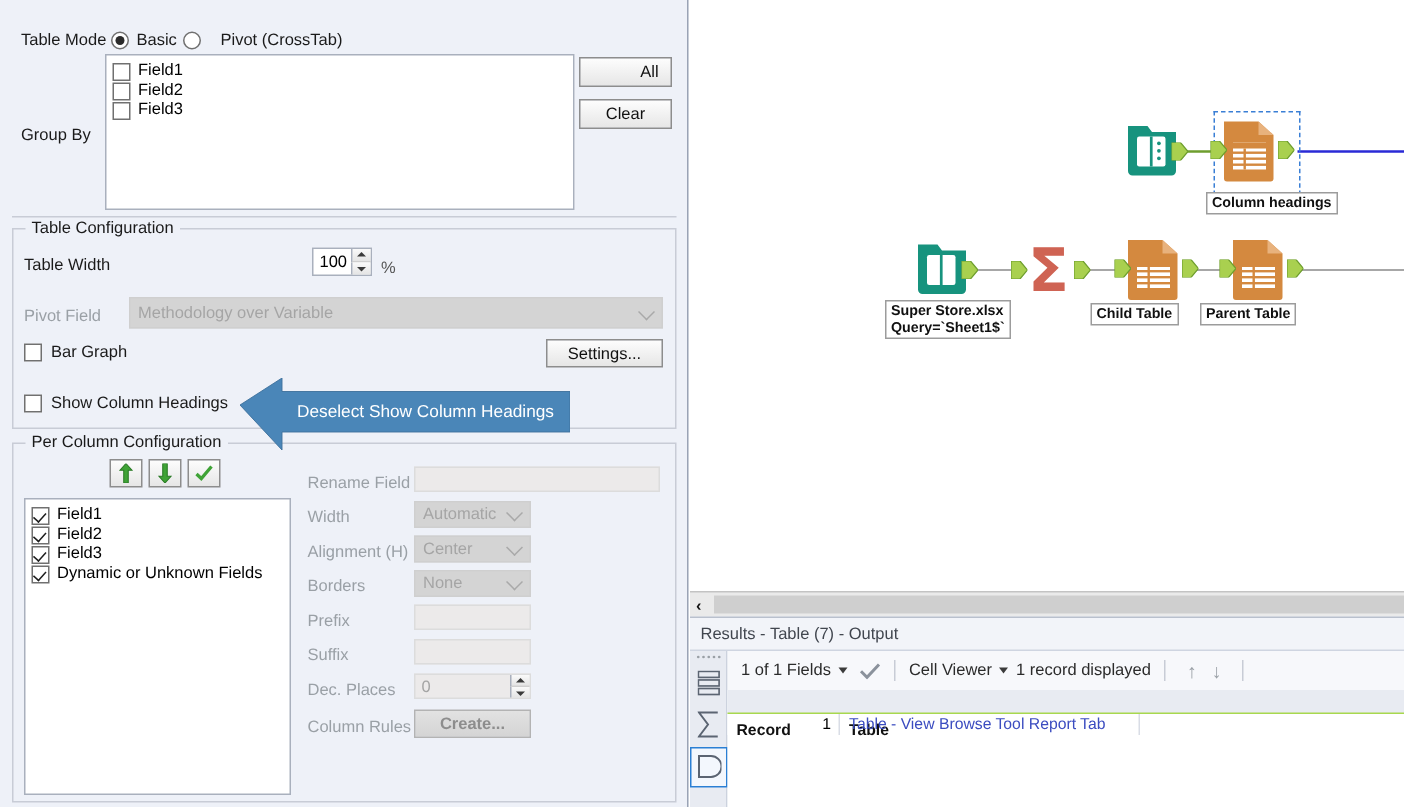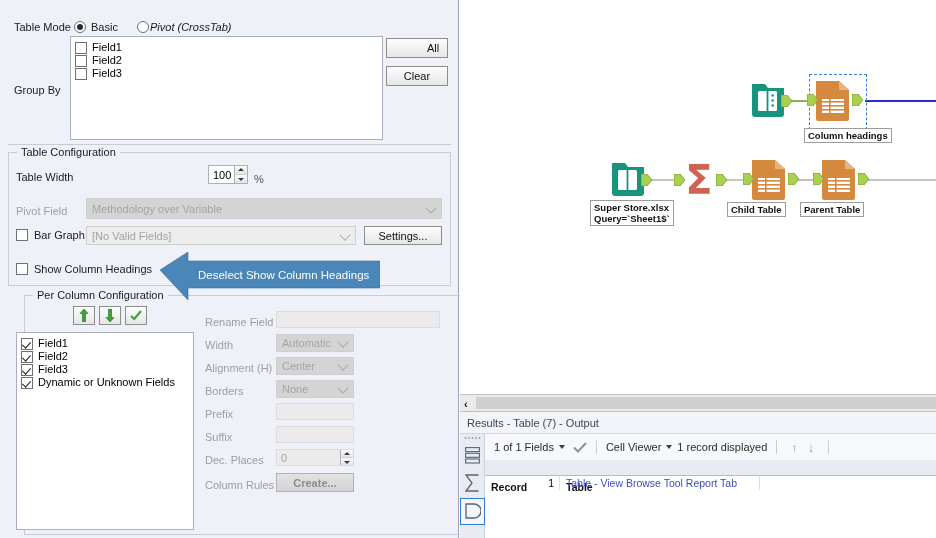--- a/index.html
+++ b/index.html
@@ -177,21 +177,21 @@
 
   <div id="left-panel">
 
     <div class="row" style="position:absolute;left:14px;top:20px;">
       <span class="lbl">Table Mode</span>
     </div>
     <div class="row" style="position:absolute;left:74px;top:20px;gap:5px;">
       <span class="radio checked"></span>
       <span class="lbl">Basic</span>
     </div>
-    <div class="row" style="position:absolute;left:137px;top:20px;gap:1px;font-style:italic;">
+    <div class="row" style="position:absolute;left:122px;top:20px;gap:13px;">
       <span class="radio"></span>
       <span class="lbl">Pivot (CrossTab)</span>
     </div>
 
     <div class="lbl" style="position:absolute;left:14px;top:83px;">Group By</div>
     <div class="listbox" style="left:70px;top:36px;width:313px;height:104px;position:absolute;padding-top:4px;">
       <div class="listitem">
         <span class="cbx"></span>
         <span>Field1</span>
       </div>
@@ -231,32 +231,28 @@
     <div class="lbl lbl-dim" style="position:absolute;left:16px;top:204px;">Pivot Field</div>
     <div class="combo disabled" style="position:absolute;left:86px;top:198px;width:356px;height:21px;">
       <span>Methodology over Variable</span>
       <span class="chev"></span>
     </div>
 
     <div class="row" style="position:absolute;left:16px;top:228px;gap:6px;">
       <span class="cbx"></span>
       <span class="lbl">Bar Graph</span>
     </div>
-    <div class="combo flat" style="position:absolute;left:86px;top:226px;width:270px;height:19px;">
-      <span>[No Valid Fields]</span>
-      <span class="chev"></span>
-    </div>
     <div class="btn" style="position:absolute;left:364px;top:226px;width:78px;height:19px;">Settings...</div>
 
     <div class="row" style="position:absolute;left:16px;top:262px;gap:6px;">
       <span class="cbx"></span>
       <span class="lbl">Show Column Headings</span>
     </div>
 
-    <div class="group" style="left:8px;top:295px;width:443px;height:240px;margin-left:16px;">
+    <div class="group" style="left:8px;top:295px;width:443px;height:240px;">
       <div class="group-title">Per Column Configuration</div>
     </div>
 
     <div class="btn" style="position:absolute;left:73px;top:306px;width:22px;height:19px;">
       <svg width="10" height="13" viewBox="0 0 10 13">
           <polygon points="5,0 9,4.5 6.5,4.5 6.5,13 3.5,13 3.5,4.5 1,4.5" fill="#3fa336" stroke="#2a7a26" stroke-width="0.7"></polygon>
         </svg>
     </div>
     <div class="btn" style="position:absolute;left:99px;top:306px;width:22px;height:19px;">
       <svg width="10" height="13" viewBox="0 0 10 13">

